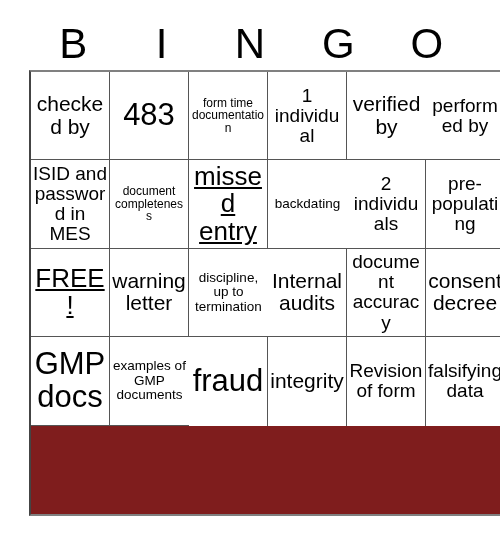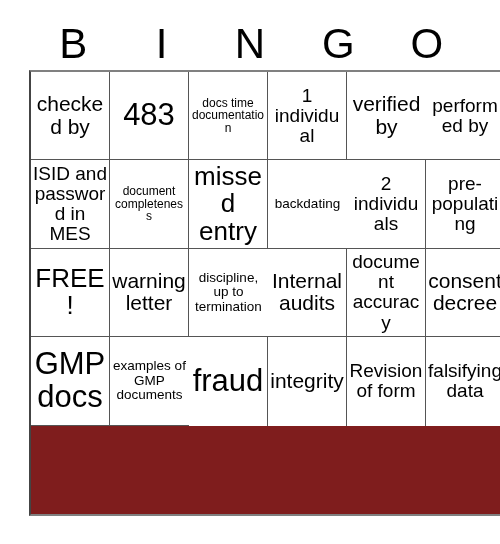--- a/index.html
+++ b/index.html
@@ -78,21 +78,21 @@
 
   .cell-text {
     display: block;
     width: 100%;
     line-height: 1.06;
     word-break: break-word;
   }
 
   
   .fs-xl   { font-size: 31px; }
-  .fs-lg   { font-size: 26px; }
+  .fs-lg   { font-size: 26px; text-decoration: underline; }
   .fs-md   { font-size: 21px; }
   .fs-sm   { font-size: 19px; }
   .fs-xs   { font-size: 13.5px; }
   .fs-xxs  { font-size: 12px; }
 </style>
 </head>
 <body>
 
 <div id="card">
 
@@ -106,21 +106,21 @@
 
   <div id="grid">
 
     <div class="cell">
         <span class="cell-text fs-md">checked by</span>
       </div>
     <div class="cell">
         <span class="cell-text fs-xl">483</span>
       </div>
     <div class="cell">
-        <span class="cell-text fs-xxs">docs time documentation</span>
+        <span class="cell-text fs-xxs">form time documentation</span>
       </div>
     <div class="cell">
         <span class="cell-text fs-sm">1 individual</span>
       </div>
     <div class="cell">
         <span class="cell-text fs-md">verified by</span>
       </div>
 
     <div class="cell">
         <span class="cell-text fs-sm">performed by</span>

